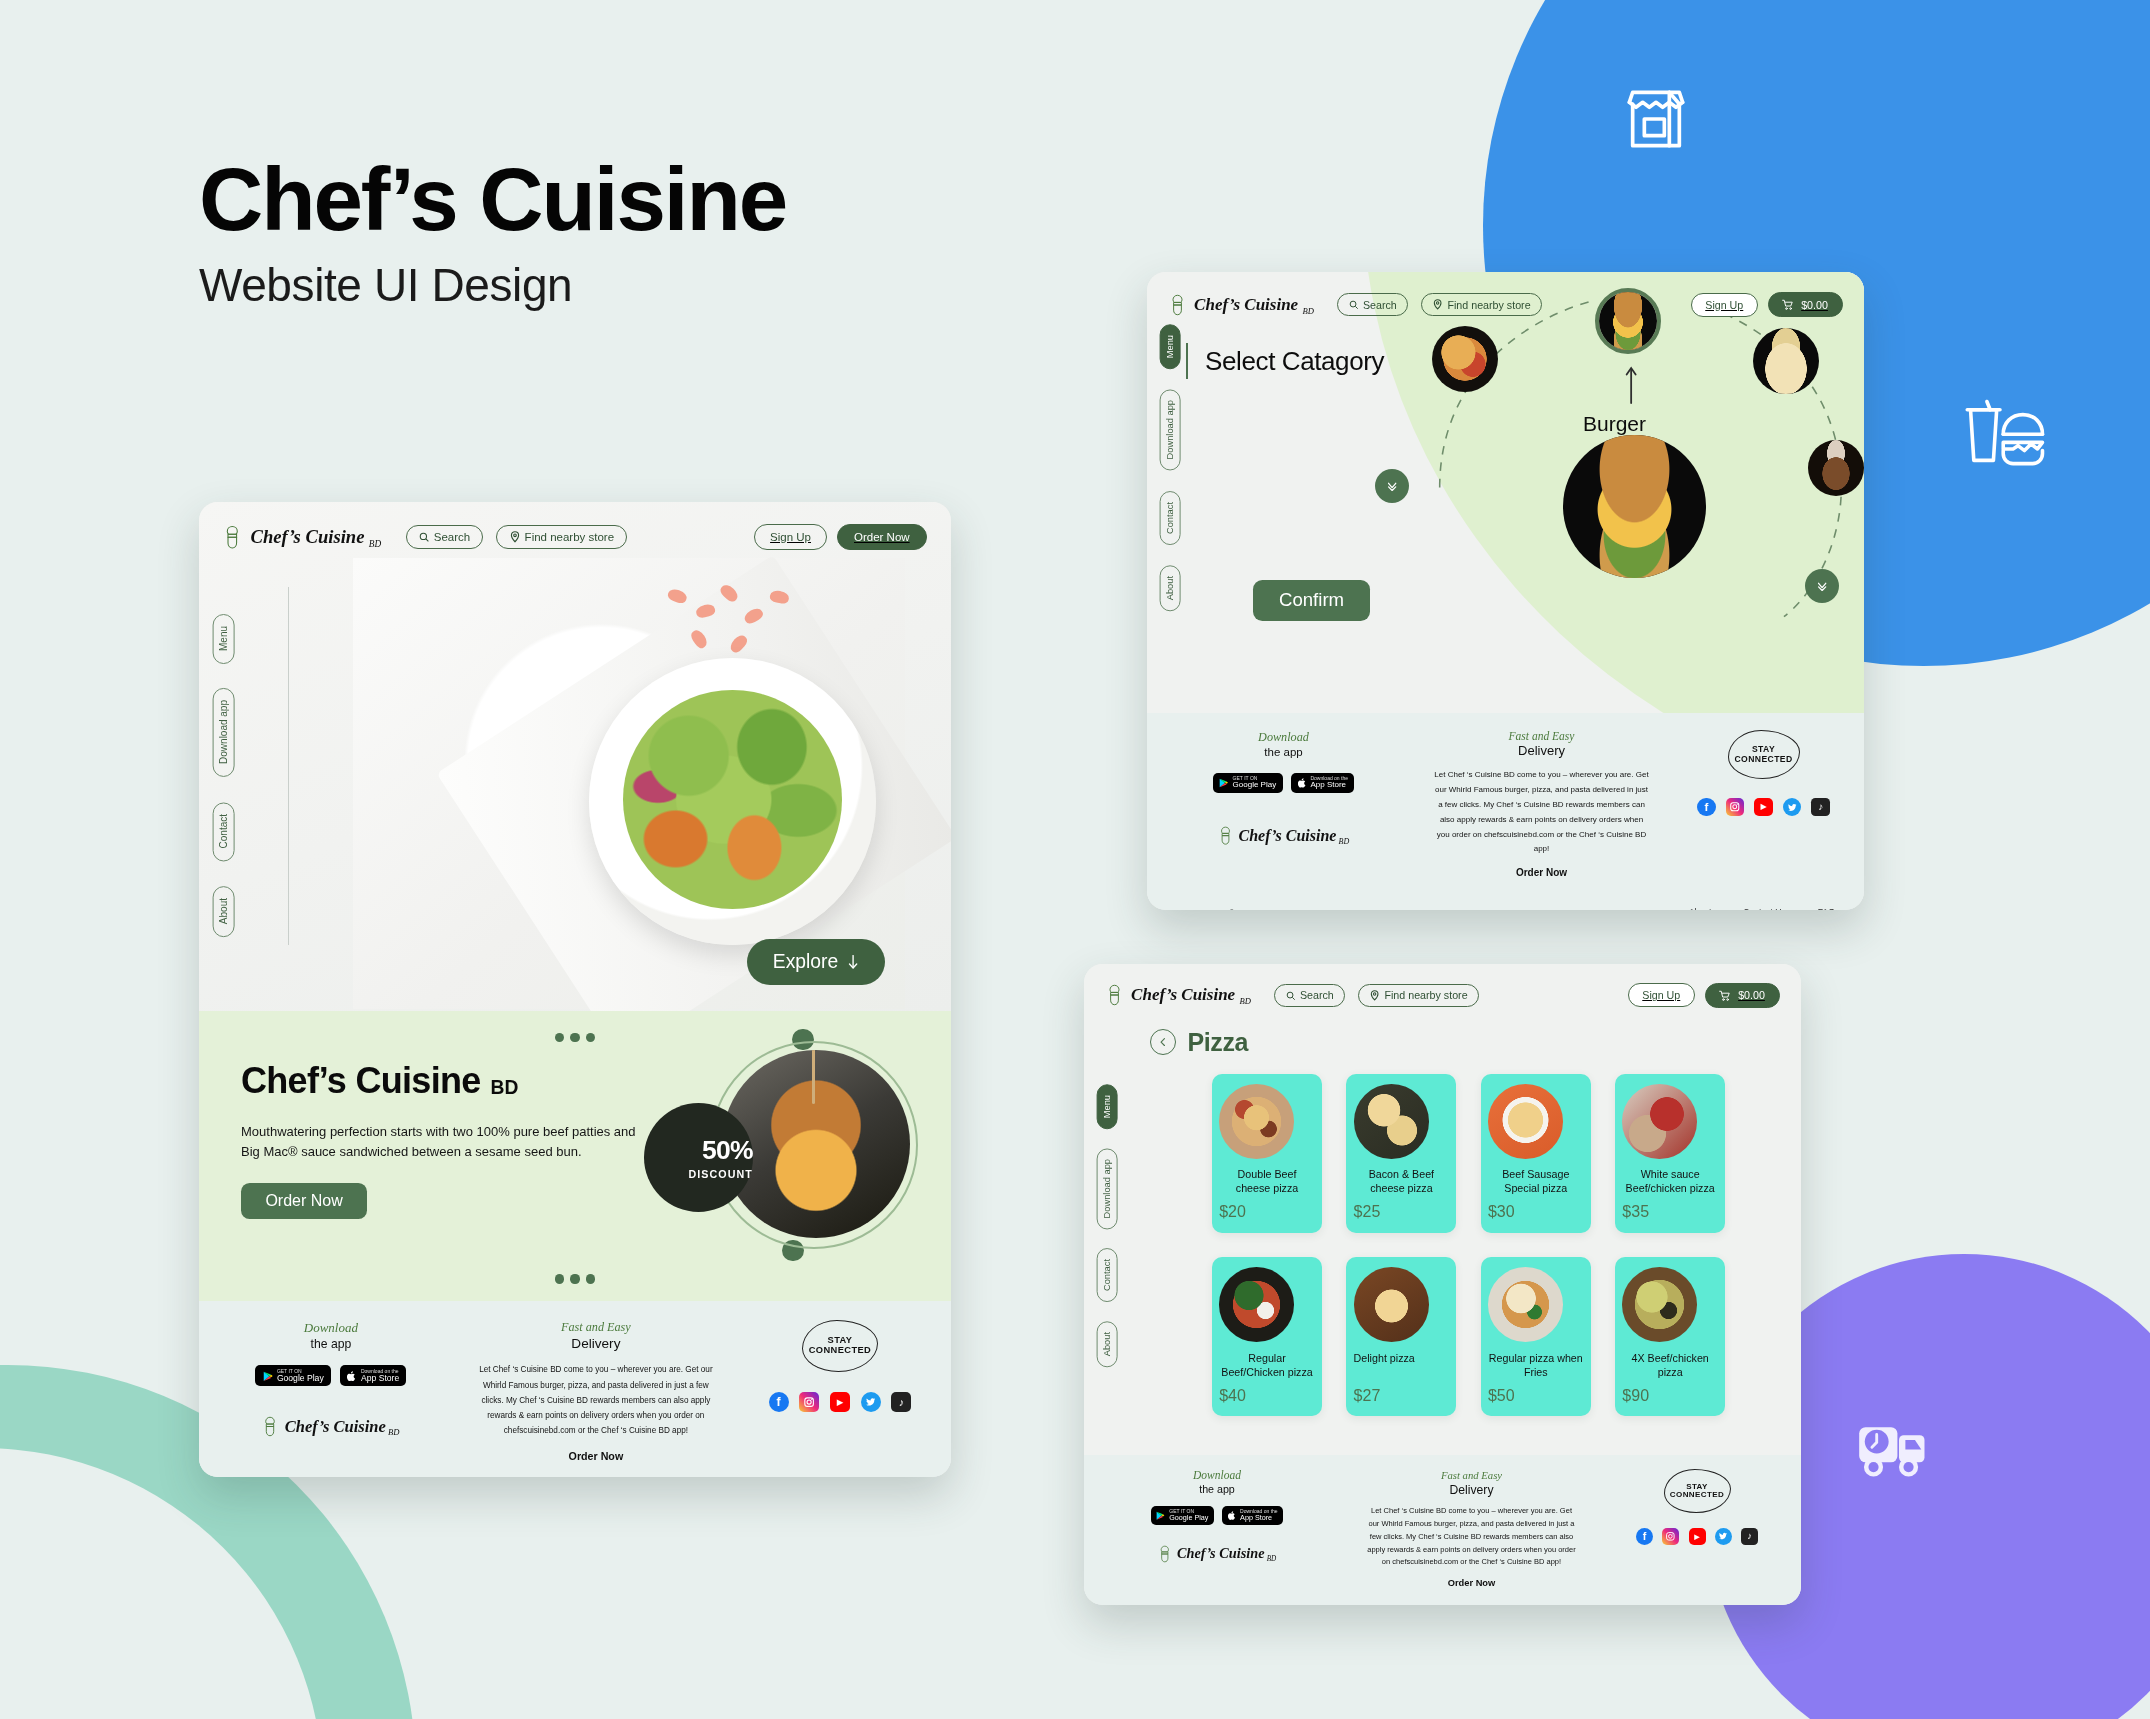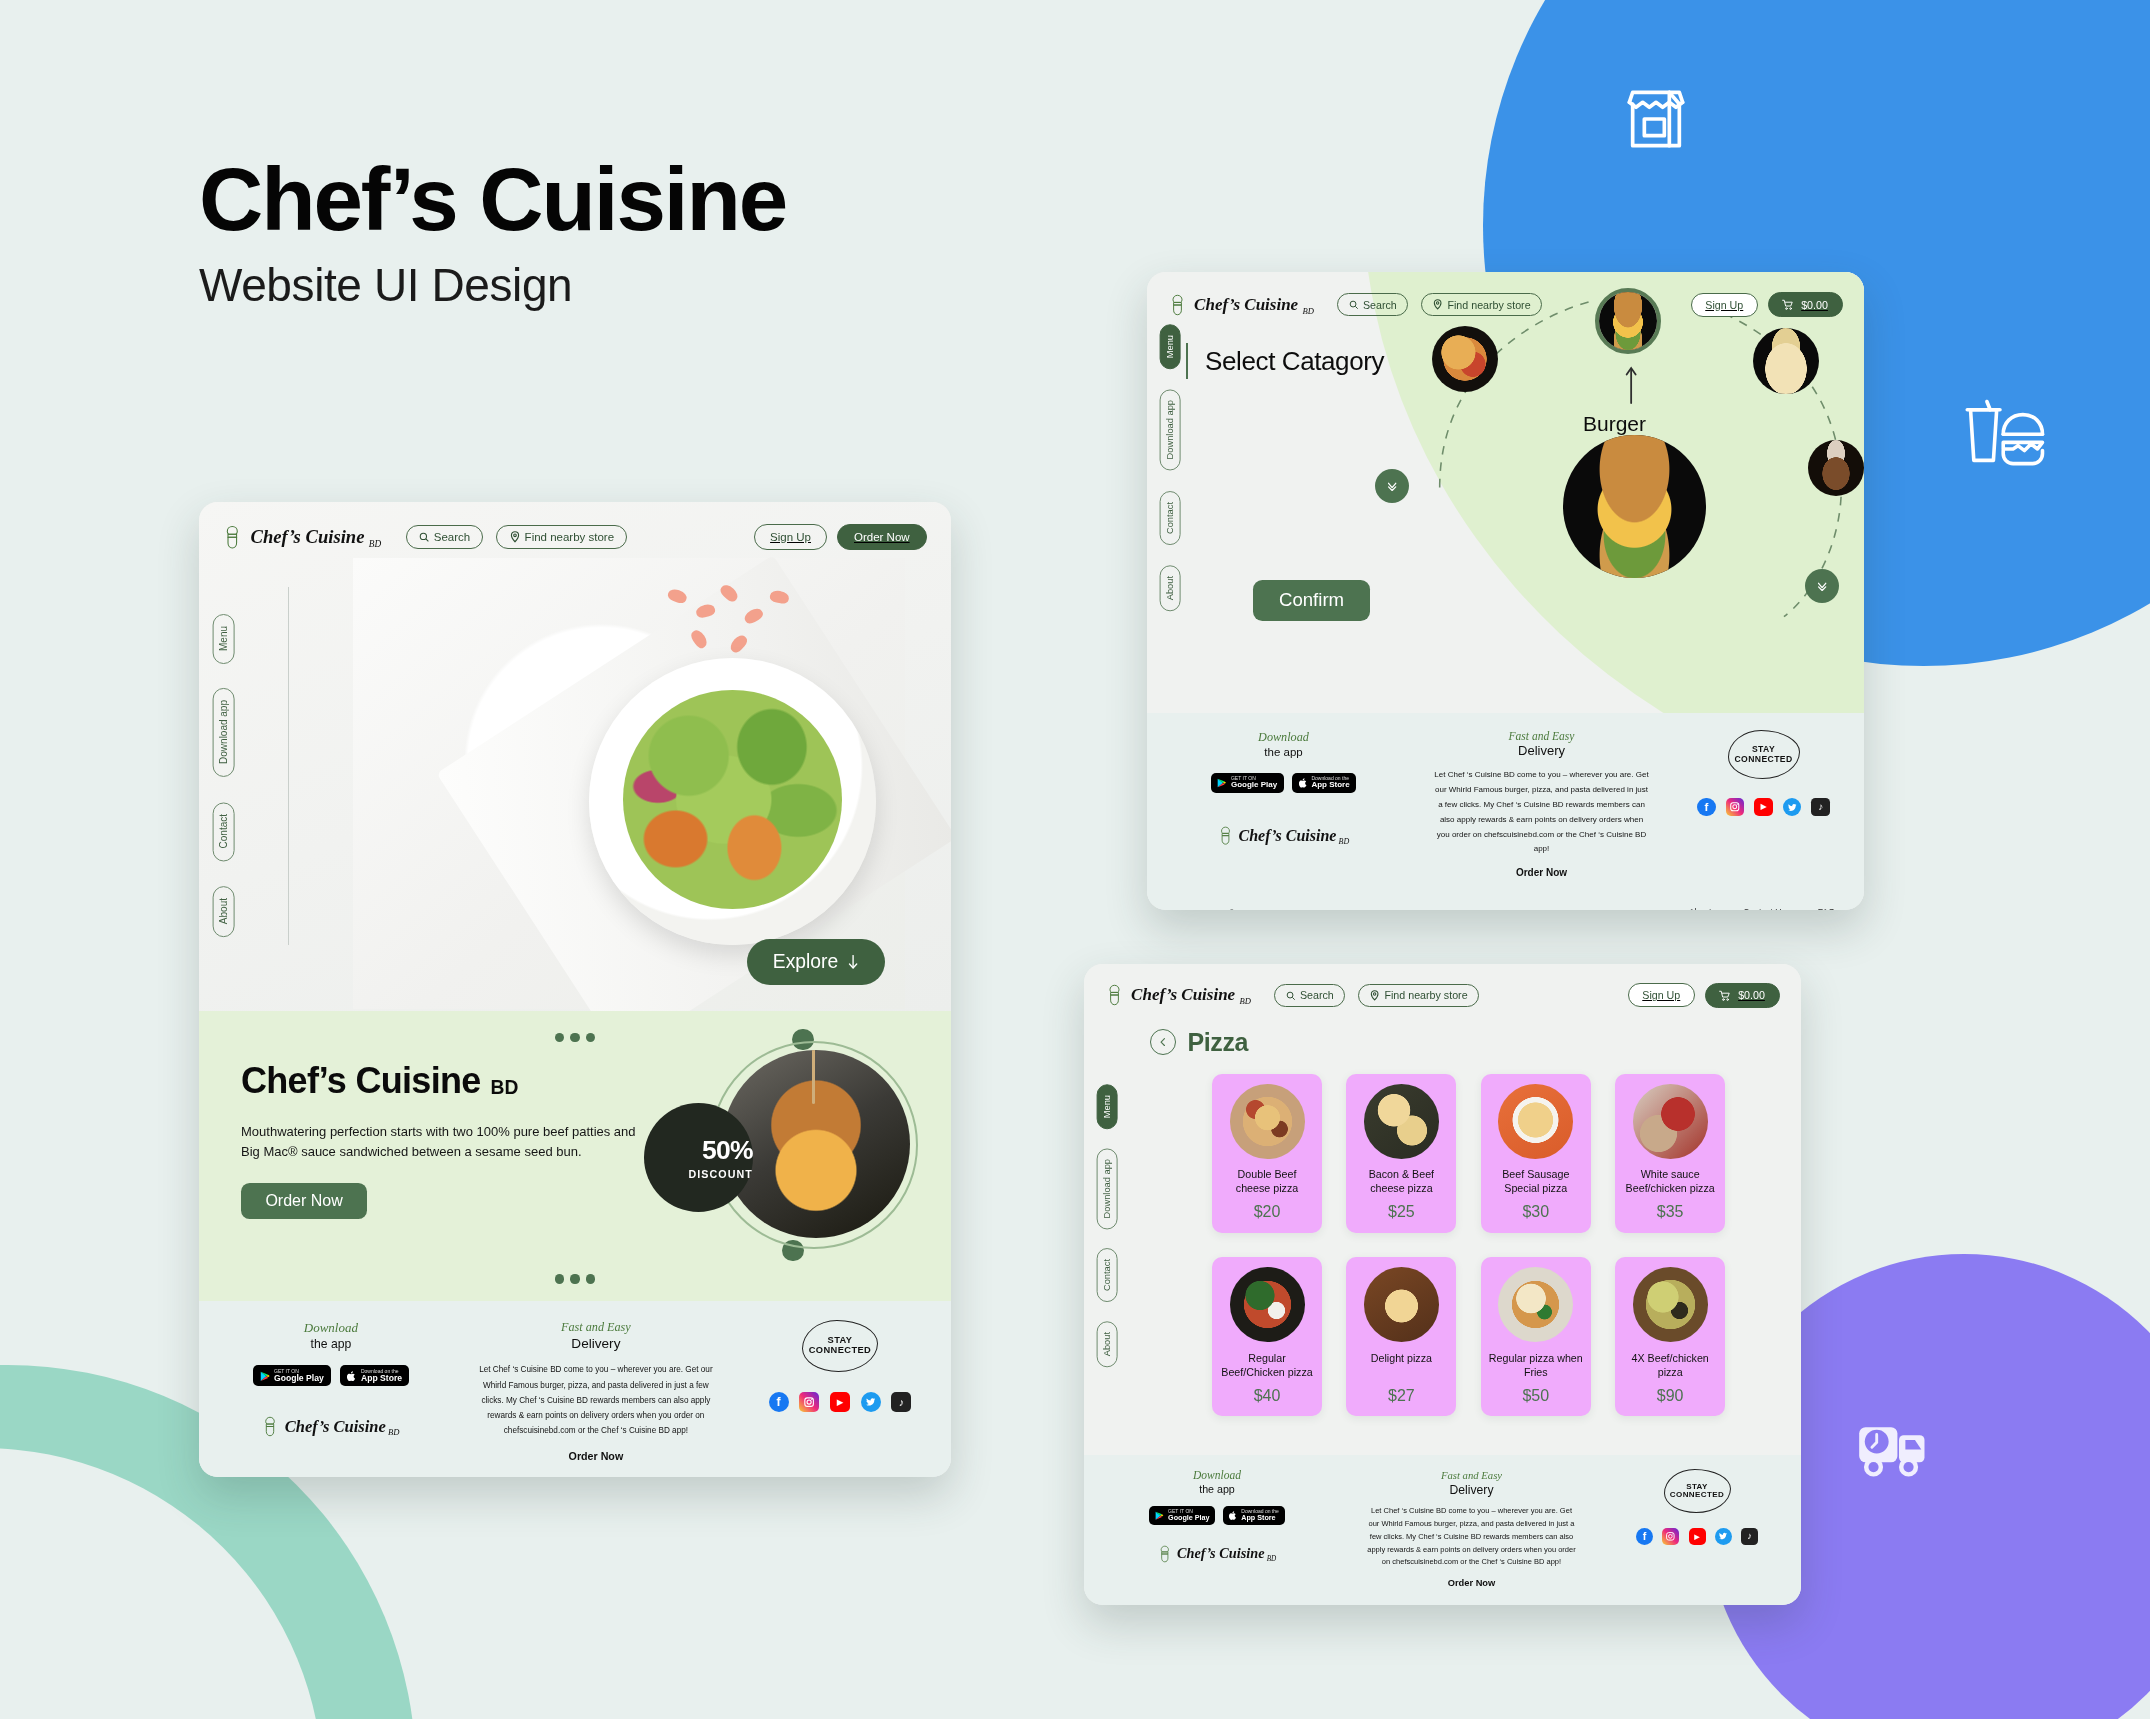--- a/index.html
+++ b/index.html
@@ -287,21 +287,21 @@
     color: #4b7a3c;
   }
   .fcol-title { color: #101010; font-weight: 400; }
   .store-badges { display: flex; }
   .store-badge {
     background: #000; color: #fff;
     border-radius: 5px;
     display: flex; align-items: center; gap: 4.3px;
   }
   .sb-sub { font-size: 5px; line-height: 1; opacity: .85; }
-  .sb-main { font-weight: 700; line-height: 1.05; }
+  .sb-main { font-weight: 400; line-height: 1.05; }
   .footer-body { color: #141414; text-align: center; line-height: 1.85; }
   .footer-order { font-weight: 700; color: #0f0f0f; text-align: center; }
   .stay-mark {
     border: 1.4px solid #222;
     border-radius: 46% 54% 52% 48% / 55% 45% 55% 45%;
     display: flex; flex-direction: column; align-items: center; justify-content: center;
     color: #111; font-weight: 700; font-family: "Liberation Sans", sans-serif;
     line-height: 1.05; letter-spacing: 0.4px;
   }
   .socials { display: flex; }
@@ -401,24 +401,24 @@
     display: flex; align-items: center; justify-content: center; font-size: 14.3px;
   }
   .pz-title { font-size: 25px; font-weight: 700; color: #3f6140; letter-spacing: -0.4px; }
   .pz-grid {
     display: grid;
     grid-template-columns: repeat(4, 110px);
     gap: 24.4px 24.4px;
     margin: 17px 0 0 128px;
   }
   .pz-card {
-    background: #f0abfc;
+    background: #5eead4;
     border-radius: 10px;
     padding: 10px 7.2px 11.5px 7.2px;
-    display: flex; flex-direction: column; align-items: center;
+    display: flex; flex-direction: column; align-items: flex-start;
     box-shadow: 0 2.9px 8.6px rgba(40,60,55,.08);
     height: 159px;
   }
   .pz-img {
     width: 75px; height: 92px; border-radius: 50%;
     margin-bottom: 8.6px;
   }
   .pz-name {
     font-size: 10.7px; color: #121212; text-align: center;
     line-height: 1.32; min-height: 29px;

